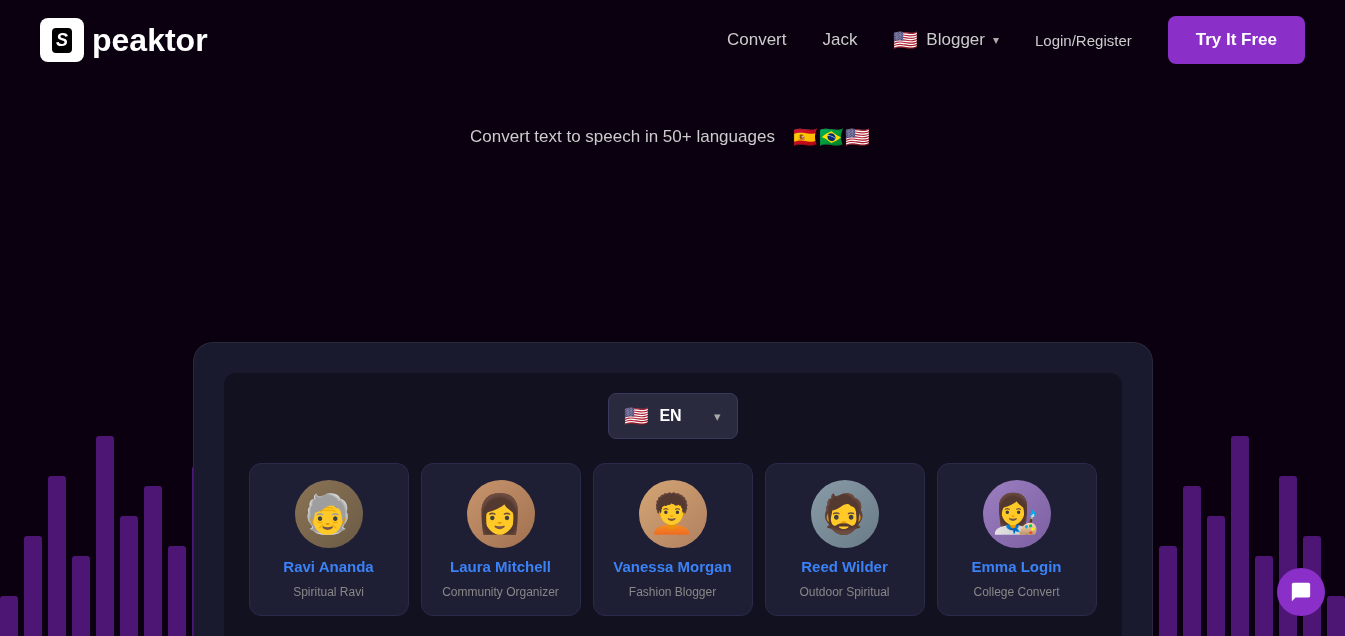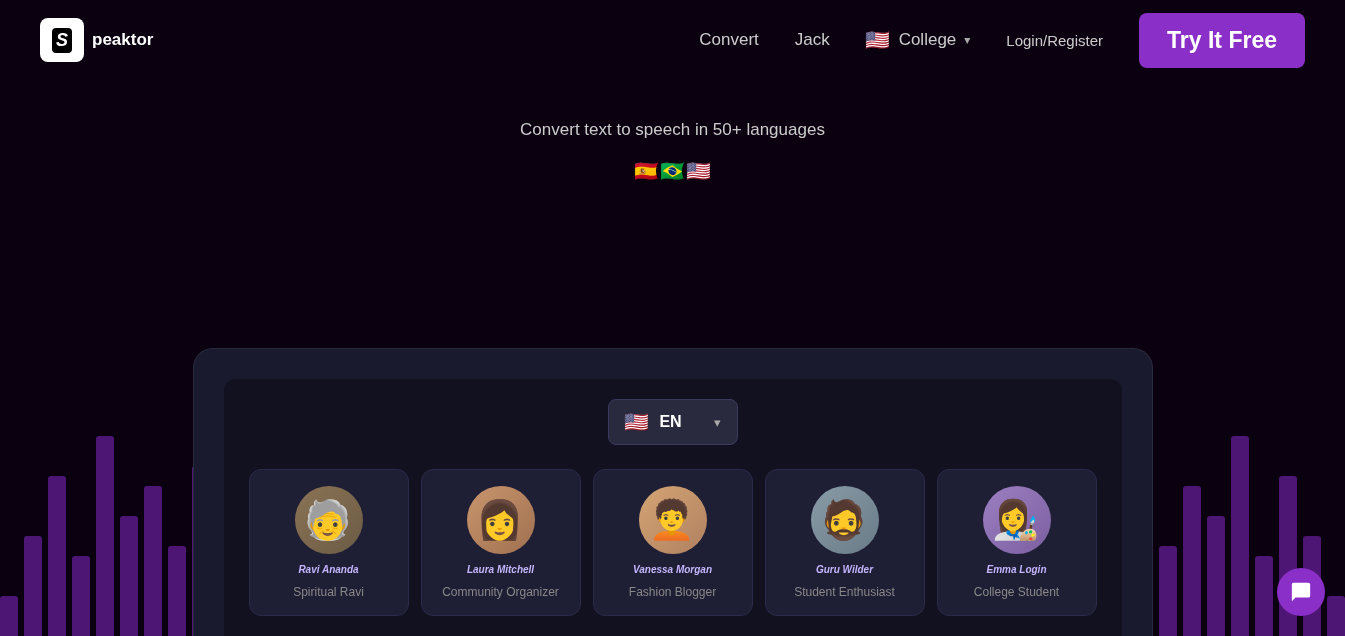--- a/index.html
+++ b/index.html
@@ -38,21 +38,21 @@
       display: flex;
       align-items: center;
       justify-content: center;
       font-weight: 900;
       font-size: 20px;
       color: #000;
       font-style: italic;
     }
 
     .logo-text {
-      font-size: 17px;
+      font-size: 32px;
       font-weight: 700;
       color: white;
     }
 
     .nav-links {
       display: flex;
       align-items: center;
       gap: 36px;
     }
 
@@ -86,21 +86,21 @@
       font-size: 15px;
       cursor: pointer;
     }
 
     .try-btn {
       background: #8b2fc9;
       color: white;
       border: none;
       padding: 14px 28px;
       border-radius: 8px;
-      font-size: 23px;
+      font-size: 17px;
       font-weight: 600;
       cursor: pointer;
     }
 
     
     .hero {
       text-align: center;
       padding: 40px 20px 20px;
       position: relative;
       z-index: 5;
@@ -115,21 +115,20 @@
     }
 
     .hero-subtitle {
       display: flex;
       align-items: center;
       justify-content: center;
       gap: 14px;
       font-size: 17px;
       color: #ccc;
       margin-bottom: 40px;
-      flex-direction: column;
     }
 
     .flags-group {
       display: flex;
       align-items: center;
     }
 
     .flag-circle {
       width: 34px;
       height: 34px;
@@ -237,25 +236,24 @@
     }
 
     
     .avatar-ravi { background: linear-gradient(135deg, #8B7355 0%, #6B5B45 100%); }
     .avatar-laura { background: linear-gradient(135deg, #c8956c 0%, #a07050 100%); }
     .avatar-vanessa { background: linear-gradient(135deg, #d4a574 0%, #b08060 100%); }
     .avatar-jack { background: linear-gradient(135deg, #8a9ba8 0%, #6a7b88 100%); }
     .avatar-emma { background: linear-gradient(135deg, #9b7fc0 0%, #7b5fa0 100%); }
 
     .voice-name {
-      color: #c4b5fd;
-      font-size: 10px;
+      color: #3b82f6;
+      font-size: 15px;
       font-weight: 600;
       text-align: center;
-      font-style: italic;
     }
 
     .voice-role {
       color: #888;
       font-size: 12px;
       text-align: center;
     }
 
     
     .chat-btn {
@@ -287,21 +285,21 @@
       <span>peaktor</span>
     </span>
   </div>
 
   <div class="nav-links">
     <a class="nav-link">Convert</a>
     <a class="nav-link">Jack</a>
 
     <div class="lang-selector">
       <span class="lang-flag">🇺🇸</span>
-      <span>College</span>
+      <span>Blogger</span>
       <span class="chevron">▾</span>
     </div>
 
     <span class="login-link">Login/Register</span>
 
     <button class="try-btn">Try It Free</button>
   </div>
 </nav>
 
 <section class="hero">
@@ -373,30 +371,30 @@
           <span style="font-size:38px;">🧑‍🦱</span>
         </div>
         <span class="voice-name">Vanessa Morgan</span>
         <span class="voice-role">Fashion Blogger</span>
       </div>
 
       <div class="voice-card">
         <div class="avatar avatar-jack">
           <span style="font-size:38px;">🧔</span>
         </div>
-        <span class="voice-name">Guru Wilder</span>
-        <span class="voice-role">Student Enthusiast</span>
+        <span class="voice-name">Reed Wilder</span>
+        <span class="voice-role">Outdoor Spiritual</span>
       </div>
 
       <div class="voice-card">
         <div class="avatar avatar-emma">
           <span style="font-size:38px;">👩‍🎨</span>
         </div>
         <span class="voice-name">Emma Login</span>
-        <span class="voice-role">College Student</span>
+        <span class="voice-role">College Convert</span>
       </div>
 
     </div>
   </div>
 </div>
 
 <div class="chat-btn">
   <svg width="22" height="22" viewBox="0 0 24 24" fill="white">
     <path d="M20 2H4c-1.1 0-2 .9-2 2v18l4-4h14c1.1 0 2-.9 2-2V4c0-1.1-.9-2-2-2z"></path>
   </svg>

